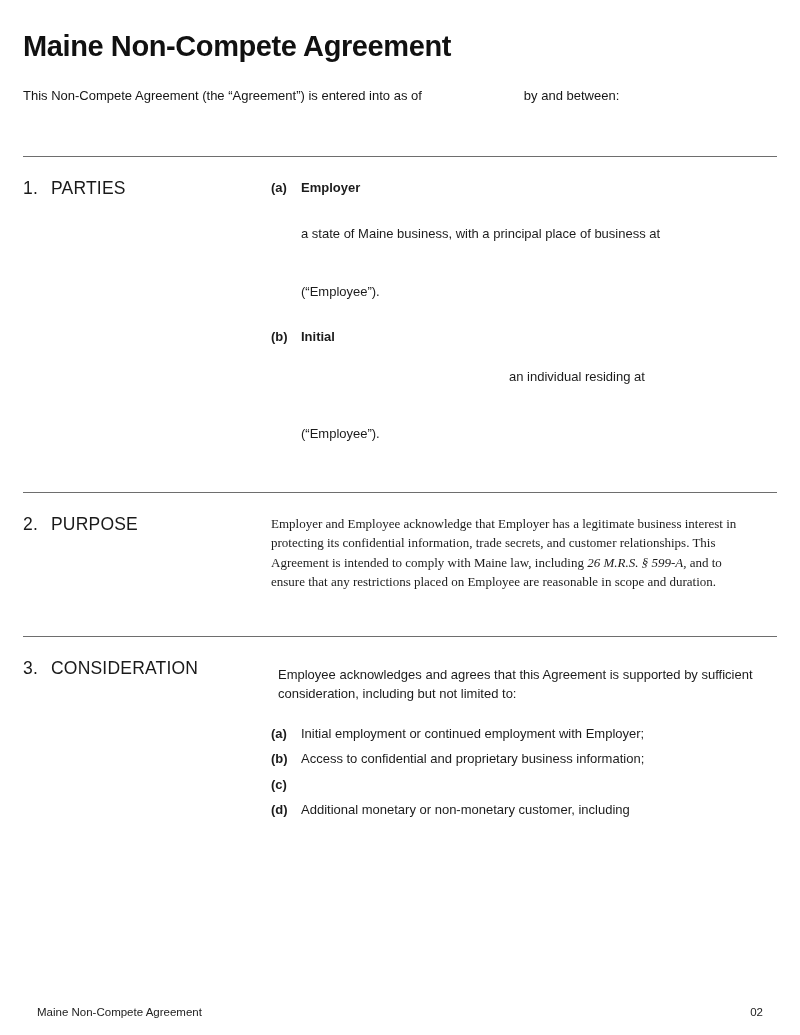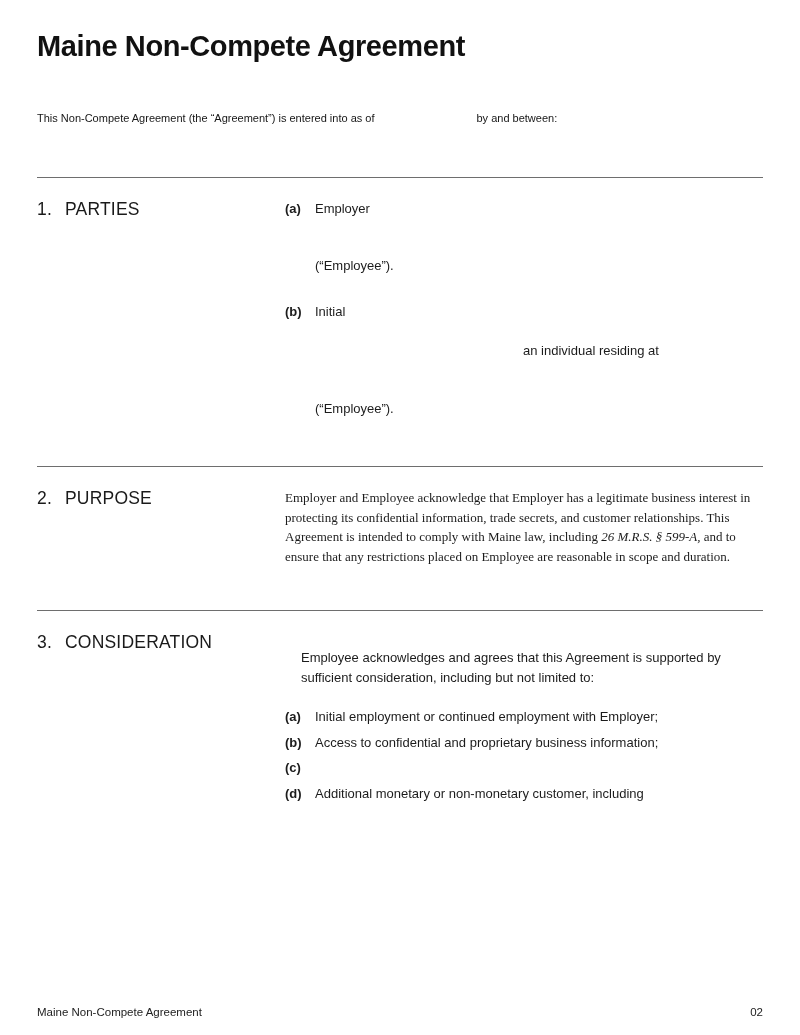--- a/index.html
+++ b/index.html
@@ -9,34 +9,34 @@
     height: 1035px;
     background: #ffffff;
     color: #161616;
     font-family: "Liberation Sans", sans-serif;
     -webkit-font-smoothing: antialiased;
   }
   .page {
     position: relative;
     width: 800px;
     height: 1035px;
-    padding: 0 37px;
+    padding: 0 23px;
     overflow: hidden;
   }
   .doc-title {
     margin: 30px 0 0 0;
     font-size: 29px;
     line-height: 1.15;
     font-weight: 700;
     letter-spacing: -0.4px;
     color: #111;
   }
   .intro {
-    margin-top: 47px;
-    font-size: 11px;
+    margin-top: 23px;
+    font-size: 13px;
     line-height: 1.5;
     white-space: nowrap;
   }
   .blank-inline {
     display: inline-block;
     height: 1px;
   }
   .date-blank { width: 102px; }
   .rule {
     border: 0;
@@ -64,21 +64,21 @@
     line-height: 1.5;
     color: #1c1c1c;
   }
   .marker-row {
     display: flex;
   }
   .marker {
     flex: 0 0 30px;
     font-weight: 700;
   }
-  .party-label { font-weight: 400; }
+  .party-label { font-weight: 700; }
   .indent-line { padding-left: 30px; }
   .party-line-1a { margin-top: 27px; }
   .party-line-2a { margin-top: 38px; }
   .party-row-b  { margin-top: 26px; }
   .party-line-1b { margin-top: 20px; }
   .name-blank { width: 208px; }
   .party-line-2b { margin-top: 38px; }
   .purpose-text { max-width: 478px; font-family: Liberation Serif, serif; }
   .citation { font-style: italic; }
   .consid-intro { max-width: 478px; }
@@ -111,20 +111,21 @@
     <div class="sec-head">
       <span>1.</span>
       <span>PARTIES</span>
     </div>
     <div class="sec-body">
 
       <div class="marker-row">
         <span class="marker">(a)</span>
         <span class="party-label">Employer</span>
       </div>
+      <div class="indent-line party-line-1a">a state of Maine business, with a principal place of business at</div>
       <div class="indent-line party-line-2a">(“Employee”).</div>
 
       <div class="marker-row party-row-b">
         <span class="marker">(b)</span>
         <span class="party-label">Initial</span>
       </div>
       <div class="indent-line party-line-1b"><span class="blank-inline name-blank"></span><span>an individual residing at</span></div>
       <div class="indent-line party-line-2b">(“Employee”).</div>
 
     </div>
@@ -143,21 +144,21 @@
   </div>
 
   <hr class="rule rule-3">
 
   <div class="section">
     <div class="sec-head">
       <span>3.</span>
       <span>CONSIDERATION</span>
     </div>
     <div class="sec-body">
-      <p class="consid-intro" style="margin:16px;">Employee acknowledges and agrees that this Agreement is supported by sufficient consideration, including but not limited to:</p>
+      <p class="consid-intro" style="margin:7px;">Employee acknowledges and agrees that this Agreement is supported by sufficient consideration, including but not limited to:</p>
 
       <div class="consid-list">
         <div class="marker-row consid-item">
           <span class="marker">(a)</span>
           <span>Initial employment or continued employment with Employer;</span>
         </div>
         <div class="marker-row consid-item">
           <span class="marker">(b)</span>
           <span>Access to confidential and proprietary business information;</span>
         </div>

